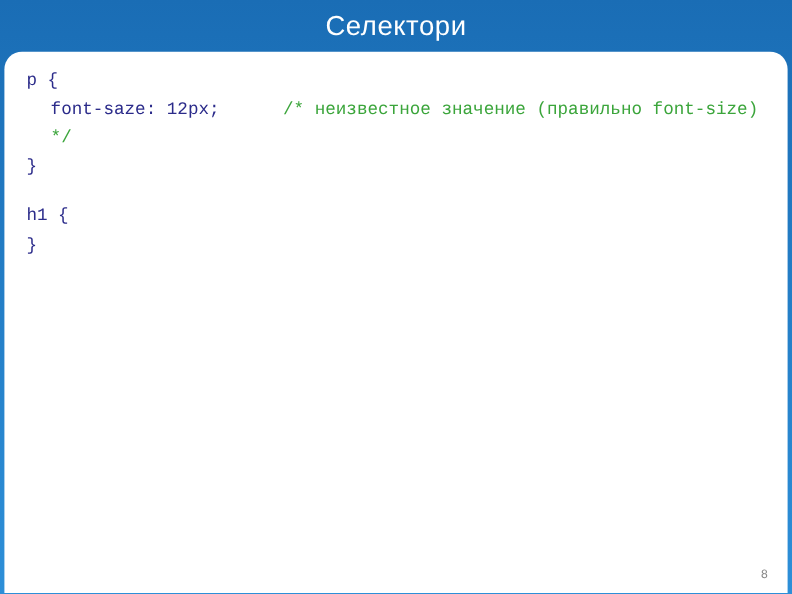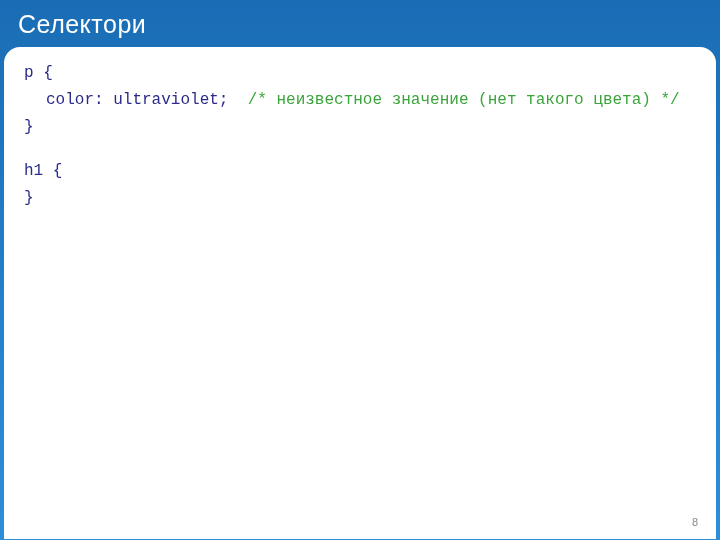--- a/index.html
+++ b/index.html
@@ -4,20 +4,21 @@
   <style>
     * { margin: 0; padding: 0; box-sizing: border-box; }
     html, body { width: 720px; height: 540px; overflow: hidden; }
     body {
       background: linear-gradient(to bottom, #1a6db5 0%, #2d8fd8 100%);
       font-family: "Courier New", monospace;
       position: relative;
     }
     .header {
       padding: 10px 18px 8px 18px;
+      text-align: center;
     }
     .title {
       color: #ffffff;
       font-family: Arial, sans-serif;
       font-weight: 300;
       font-size: 25px;
       letter-spacing: 0.5px;
     }
     .content {
       background: #ffffff;
@@ -45,20 +46,20 @@
   </style>
 </head>
 <body>
 
 <div class="header">
   <div class="title">Селектори</div>
 </div>
 
 <div class="content">
   <div class="line">p {</div>
-  <div class="line indent"><span>color: ultraviolet;  </span><span class="comment">/* неизвестное значение (нет такого цвета) */</span></div>
+  <div class="line indent"><span>font-saze: 12px;      </span><span class="comment">/* неизвестное значение (правильно font-size) */</span></div>
   <div class="line">}</div>
   <div class="gap"></div>
   <div class="line">h1 {</div>
   <div class="line">}</div>
 
   <div class="pagenum">8</div>
 </div>
 
 </body></html>

